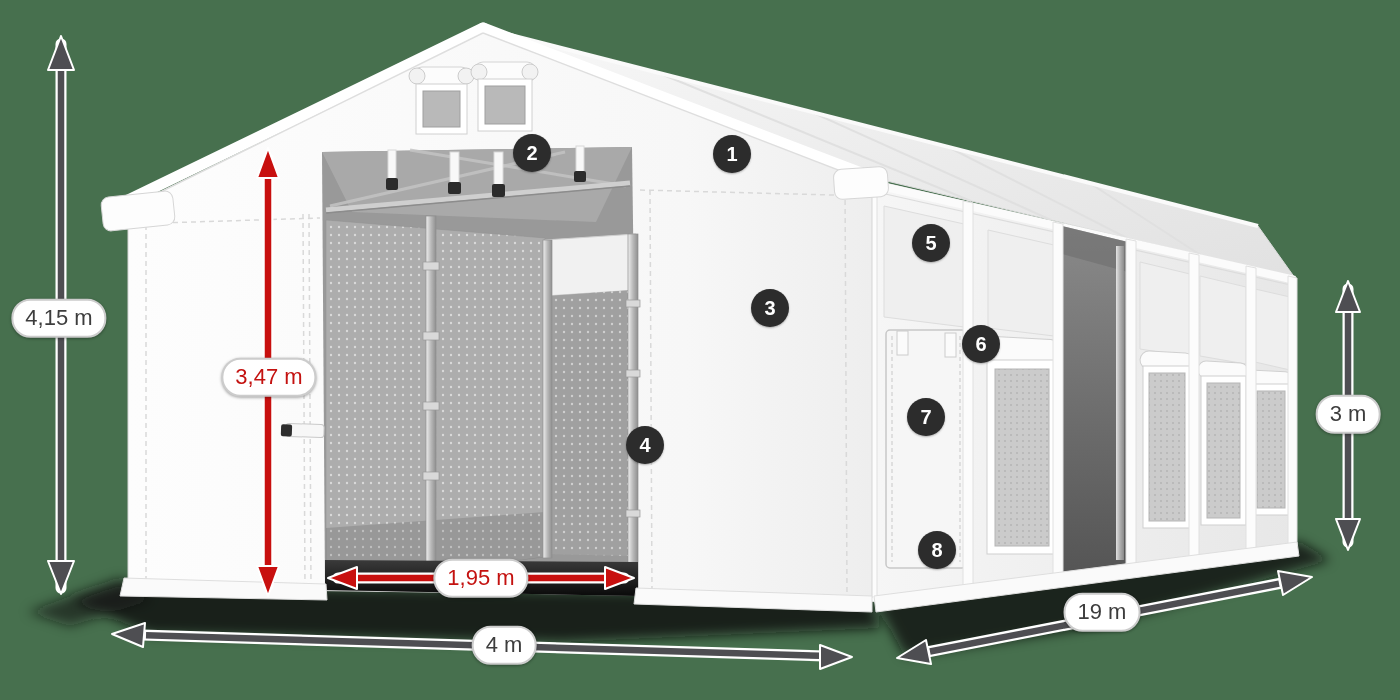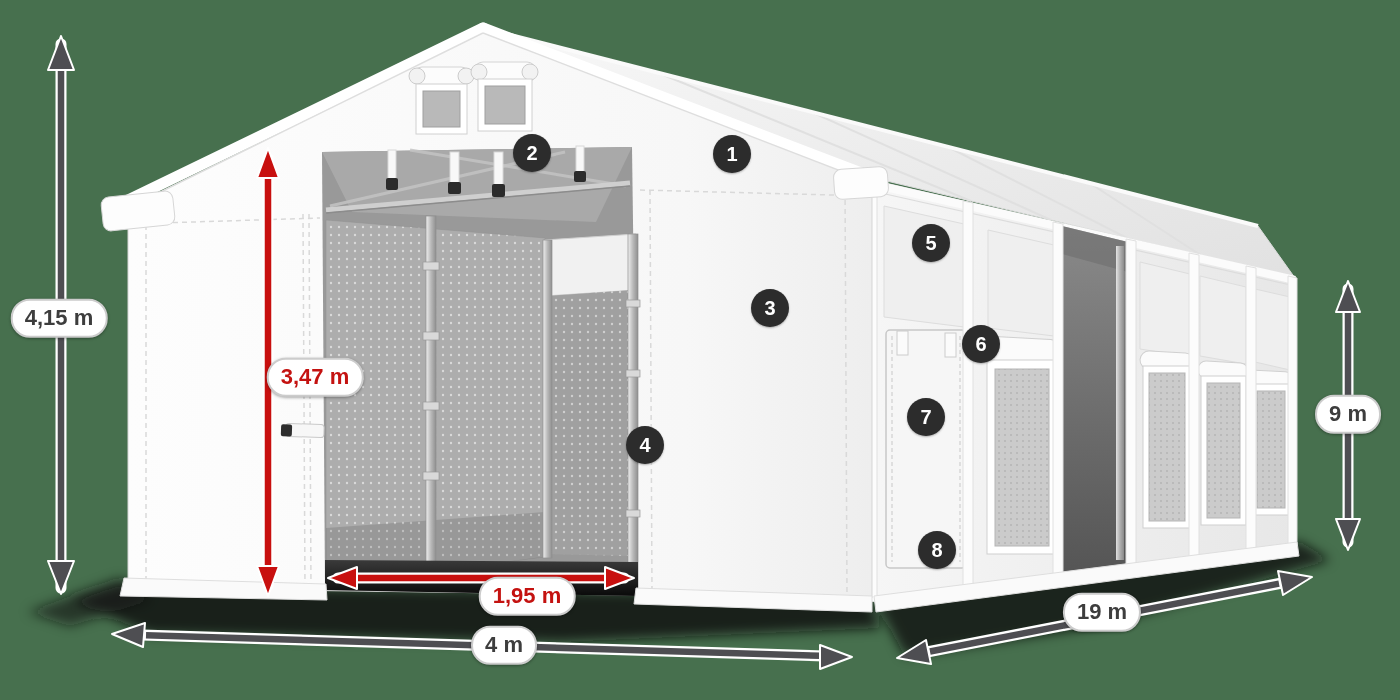--- a/index.html
+++ b/index.html
@@ -20,26 +20,26 @@
   .shaft-gray{stroke:var(--arrow-gray,#4e4e52);stroke-width:6.5;fill:none;}
   .shaft-red{stroke:var(--arrow-red,#c8100f);stroke-width:6.5;fill:none;}
   .head-gray{fill:var(--arrow-gray,#4e4e52);stroke:#ffffff;stroke-width:2;stroke-linejoin:round;}
   .head-red{fill:var(--arrow-red,#c8100f);stroke:#ffffff;stroke-width:2;stroke-linejoin:round;}
   
   .pill{
     position:absolute;transform:translate(-50%,-50%);
     background:var(--pill-background,#fff);
     border:2px solid var(--pill-border,#ccc);
     border-radius:19px;padding:3px 12px;
-    font-size:22px;font-weight:bold;white-space:nowrap;
+    font-size:22px;font-weight:normal;white-space:nowrap;
     box-shadow:0 1px 3px rgba(0,0,0,.35);
     z-index:5;line-height:1.3;
   }
   .pill.gray{color:var(--label-text-gray,#3d3d3d);}
-  .pill.red{color:var(--label-text-red,#c41210);margin-left:46px;}
+  .pill.red{color:var(--label-text-red,#c41210);}
   .badge{
     position:absolute;transform:translate(-50%,-50%);
     width:38px;height:38px;border-radius:50%;
     background:var(--badge-background,#2c2c2c);color:var(--badge-text,#fff);
     display:flex;align-items:center;justify-content:center;
     font-size:20px;font-weight:bold;z-index:4;
     box-shadow:0 1px 2px rgba(0,0,0,.3);
   }
 </style>
 </head>
@@ -286,24 +286,24 @@
     <g>
       <line class="halo" x1="1348" y1="289" x2="1348" y2="542"></line>
       <line class="shaft-gray" x1="1348" y1="307" x2="1348" y2="524"></line>
       <polygon class="head-gray" points="1348,281 1336,312 1360,312"></polygon>
       <polygon class="head-gray" points="1348,550 1336,519 1360,519"></polygon>
     </g>
   </svg>
 
   <div class="pill gray" style="left:59px;top:318px">4,15 m</div>
   <div class="pill red" style="left:269px;top:377px">3,47 m</div>
-  <div class="pill red" style="left:481px;top:596px">1,95 m</div>
+  <div class="pill red" style="left:481px;top:578px">1,95 m</div>
   <div class="pill gray" style="left:504px;top:645px">4 m</div>
   <div class="pill gray" style="left:1102px;top:612px">19 m</div>
-  <div class="pill gray" style="left:1348px;top:414px">9 m</div>
+  <div class="pill gray" style="left:1348px;top:414px">3 m</div>
 
   <div class="badge" style="left:732px;top:154px">1</div>
   <div class="badge" style="left:532px;top:153px">2</div>
   <div class="badge" style="left:770px;top:308px">3</div>
   <div class="badge" style="left:645px;top:445px">4</div>
   <div class="badge" style="left:931px;top:243px">5</div>
   <div class="badge" style="left:981px;top:344px">6</div>
   <div class="badge" style="left:926px;top:417px">7</div>
   <div class="badge" style="left:937px;top:550px">8</div>
 </div>

